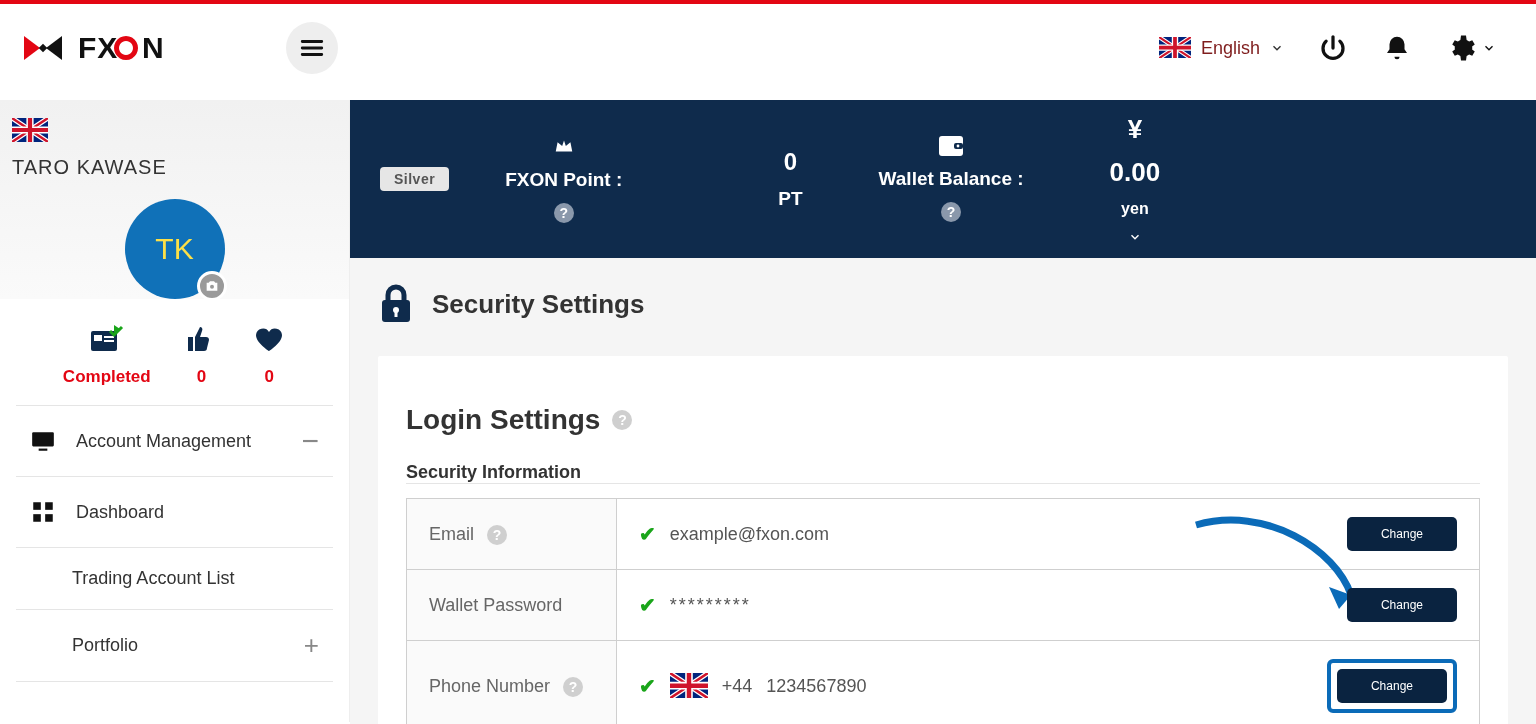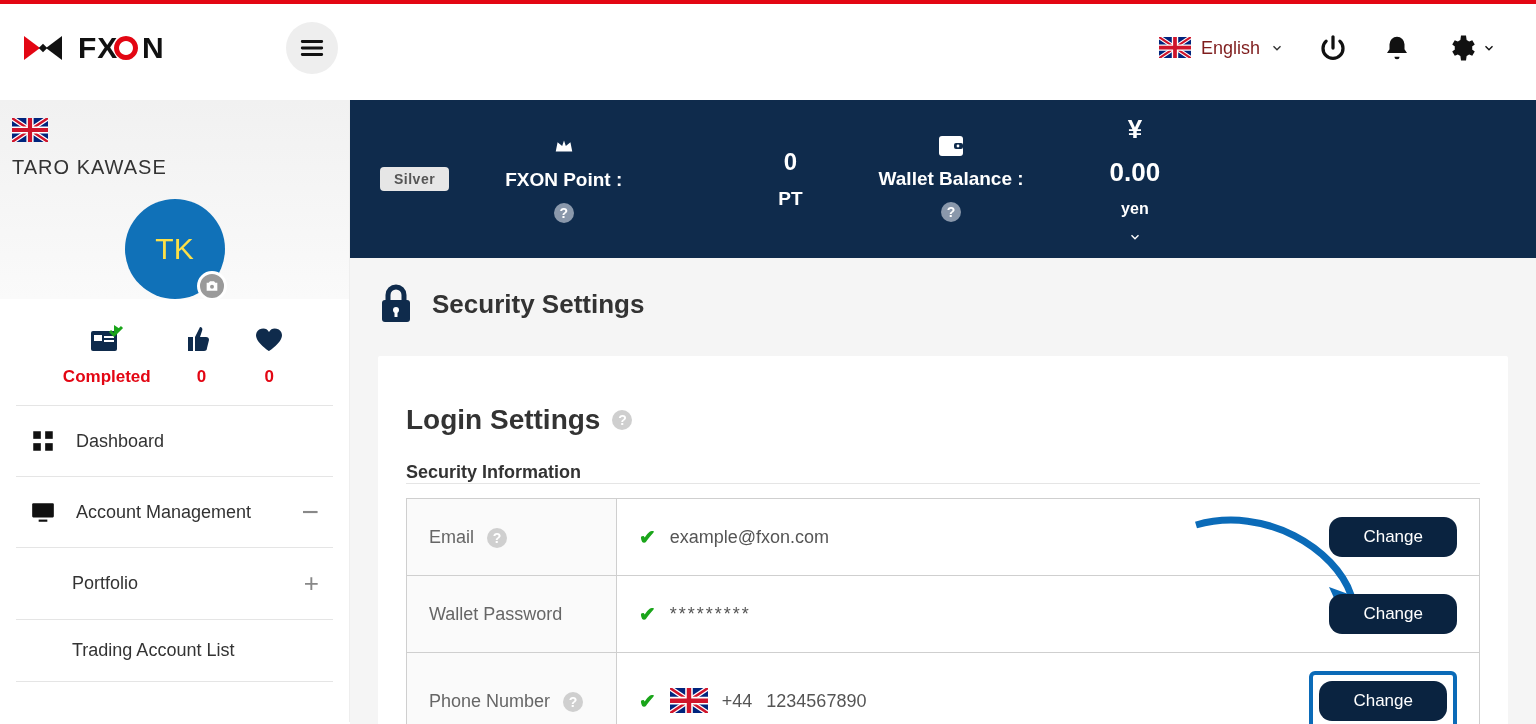--- a/index.html
+++ b/index.html
@@ -76,21 +76,21 @@
   .card{background:#fff;border-radius:2px;padding:24px 28px;}
   .card.center{text-align:center;color:#555;font-size:19px;}
   .section{margin-top:32px;}
   .section h2{font-size:28px;color:#333;font-weight:700;display:flex;align-items:center;gap:12px;margin-top:24px;}
   .section h3{font-size:18px;color:#333;font-weight:700;margin:26px 0 14px;border-bottom:1px solid var(--border);}
   table.sec{width:100%;border-collapse:collapse;border:1px solid #cfcfcf;}
   table.sec td{border:1px solid #cfcfcf;padding:18px 22px;font-size:18px;color:#555;vertical-align:middle;}
   table.sec td.label{width:210px;background:#fafafa;color:#666;}
   .row-val{display:flex;align-items:center;gap:14px;}
   .check{color:#1aa51a;font-size:20px;font-weight:900;}
-  .btn-change{background:var(--navy-dark);color:#fff;border:none;padding:10px 34px;font-size:17px;border-radius:13px;cursor:pointer;}
+  .btn-change{background:var(--navy-dark);color:#fff;border:none;padding:10px 34px;font-size:12px;border-radius:5px;cursor:pointer;}
   .btn-highlight-wrap{border:4px solid #0b6bb8;border-radius:6px;padding:6px;display:inline-block;}
   .arrow-annot{position:absolute;pointer-events:none;}
   .val-cell{display:flex;align-items:center;justify-content:space-between;position:relative;}
   .ribbon svg{flex-shrink:0;}
 </style>
 </head>
 <body>
 
 <div class="topbar-red"></div>
 
@@ -198,43 +198,43 @@
         <svg viewBox="0 0 34 28">
             <path fill="#0f2b4c" d="M17 26s-13-8-13-16a7 7 0 0 1 13-3 7 7 0 0 1 13 3c0 8-13 16-13 16z"></path>
           </svg>
         <span class="val">0</span>
       </div>
     </div>
 
     <nav class="menu">
       <div class="menu-item">
         <svg class="mi" viewBox="0 0 24 24">
+            <rect x="2" y="4" width="20" height="13" rx="1" fill="#111"></rect>
+            <rect x="8" y="19" width="8" height="2" fill="#111"></rect>
+          </svg>
+        <span>Account Management</span>
+        <span class="spacer"></span>
+        <span class="minus">−</span>
+      </div>
+      <div class="menu-item">
+        <svg class="mi" viewBox="0 0 24 24">
             <rect x="3" y="3" width="7" height="7" fill="#111"></rect>
             <rect x="14" y="3" width="7" height="7" fill="#111"></rect>
             <rect x="3" y="14" width="7" height="7" fill="#111"></rect>
             <rect x="14" y="14" width="7" height="7" fill="#111"></rect>
           </svg>
         <span>Dashboard</span>
       </div>
-      <div class="menu-item">
-        <svg class="mi" viewBox="0 0 24 24">
-            <rect x="2" y="4" width="20" height="13" rx="1" fill="#111"></rect>
-            <rect x="8" y="19" width="8" height="2" fill="#111"></rect>
-          </svg>
-        <span>Account Management</span>
-        <span class="spacer"></span>
-        <span class="minus">−</span>
+      <div class="menu-sub">
+        <span>Trading Account List</span>
       </div>
       <div class="menu-sub">
         <span>Portfolio</span>
         <span class="spacer"></span>
         <span class="plus">+</span>
-      </div>
-      <div class="menu-sub">
-        <span>Trading Account List</span>
       </div>
     </nav>
   </aside>
 
   <main class="content">
     <div class="ribbon">
       <span class="badge-silver">Silver</span>
       <span style="width:20px"></span>
       <div class="rb-group">
         <svg width="22" height="22" viewBox="0 0 24 24">

